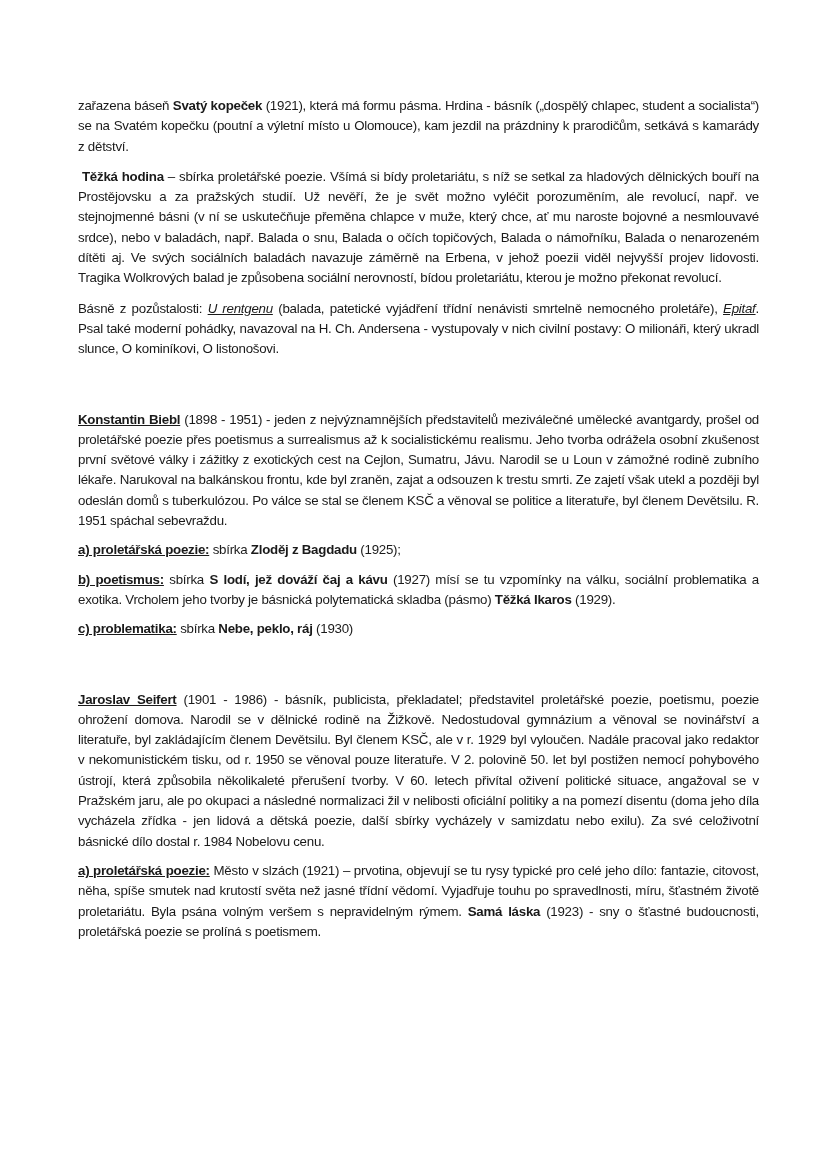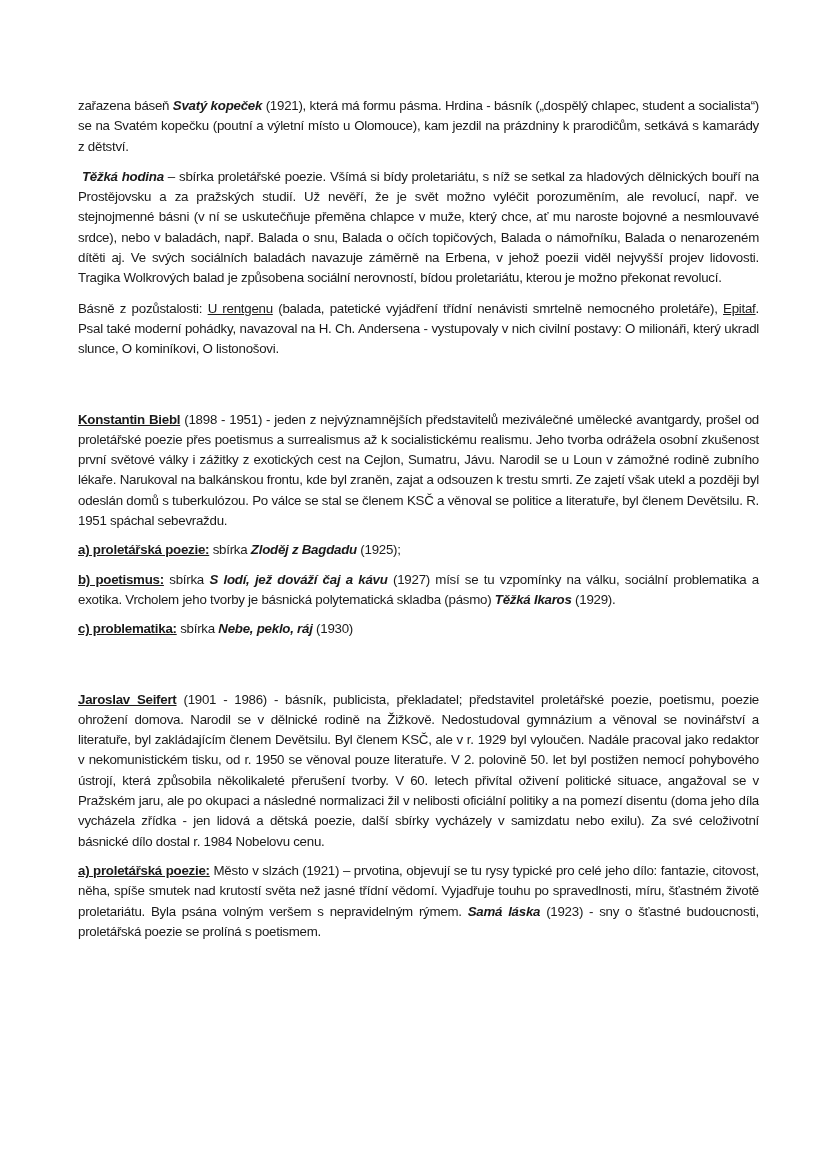--- a/index.html
+++ b/index.html
@@ -27,22 +27,22 @@
     .p {
       margin: 0;
       text-align: justify;
       text-align-last: left;
     }
     .gap-s { height: 9px; }
     .gap-m { height: 10px; }
     .gap-l { height: 50px; }
     .indent { text-indent: 4px; }
     b { font-weight: bold; text-decoration: underline; }
-    .bi { font-weight: bold; font-style: italic; }
-    .ui { text-decoration: underline; }
+    .bi { font-weight: bold; }
+    .ui { font-style: italic; text-decoration: underline; }
     .i { }
   </style>
 </head>
 <body>
 
 <div class="page">
 
   <p class="p"><span>zařazena báseň </span><span class="bi">Svatý kopeček</span><span> (1921), která má formu pásma. Hrdina - básník („dospělý chlapec, student a socialista“) se na Svatém kopečku (poutní a výletní místo u Olomouce), kam jezdil na prázdniny k prarodičům, setkává s kamarády z dětství.</span></p>
 
   <div class="gap-m"></div>

